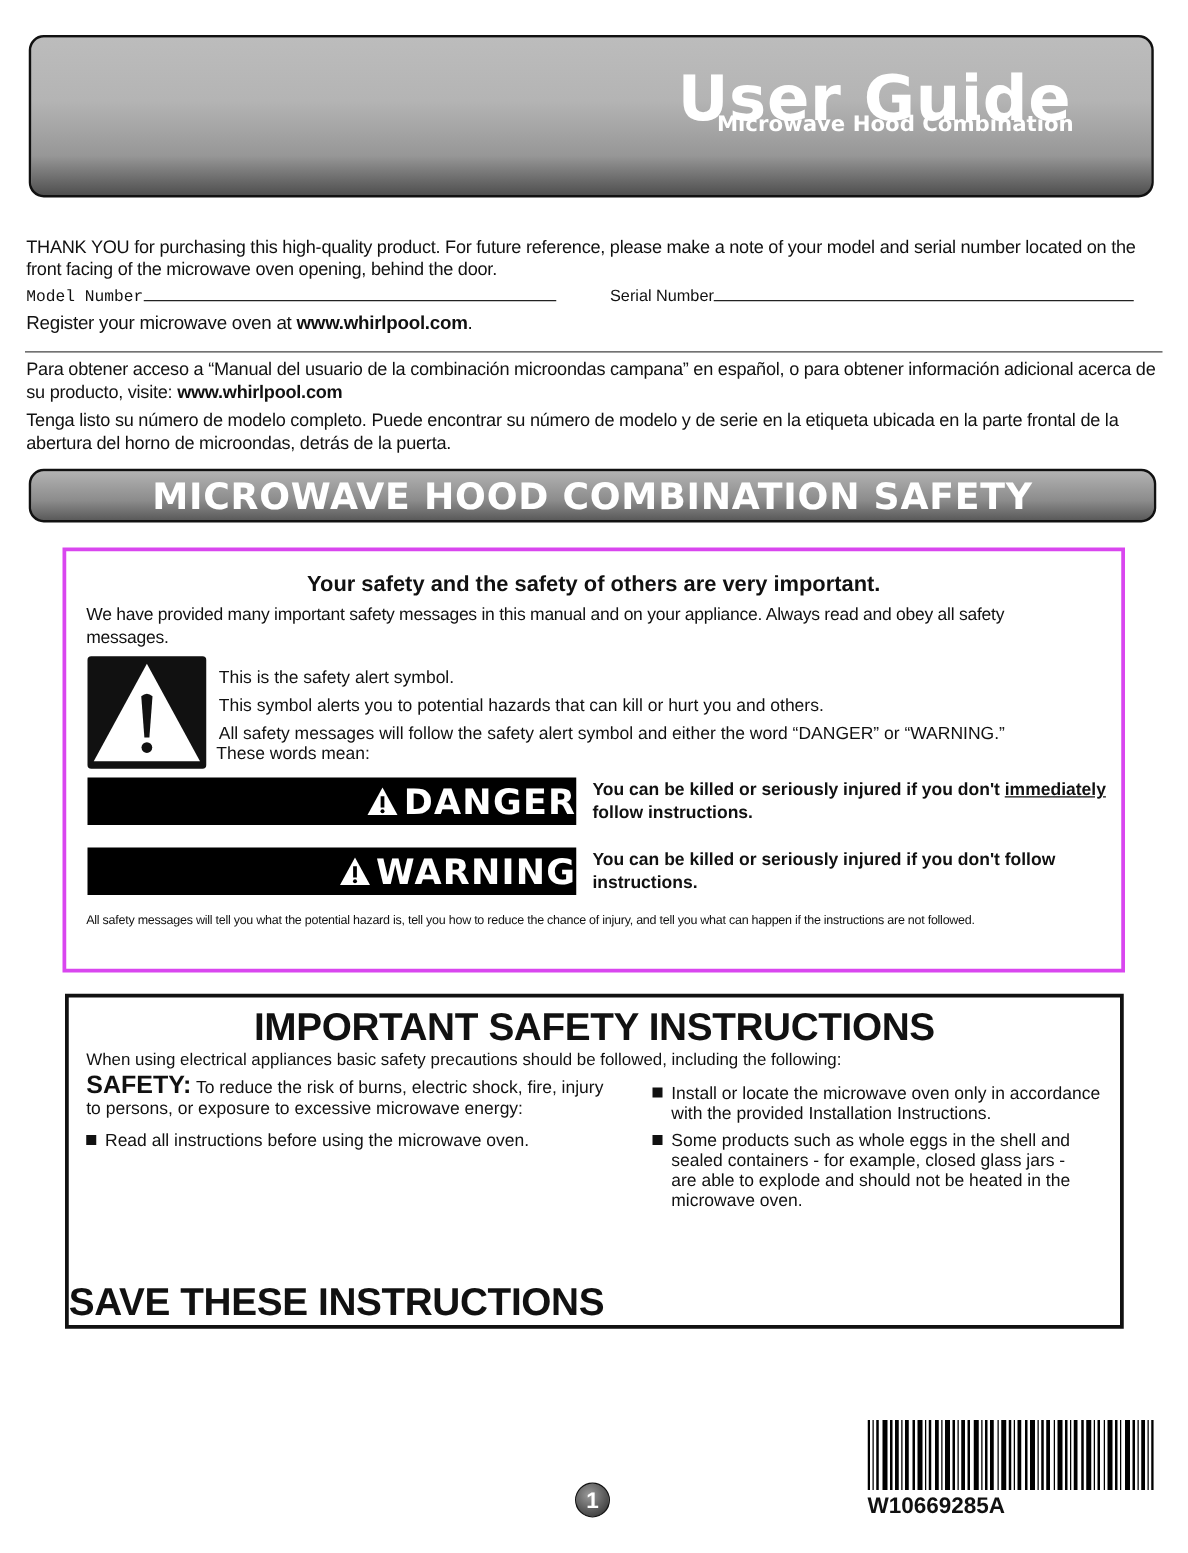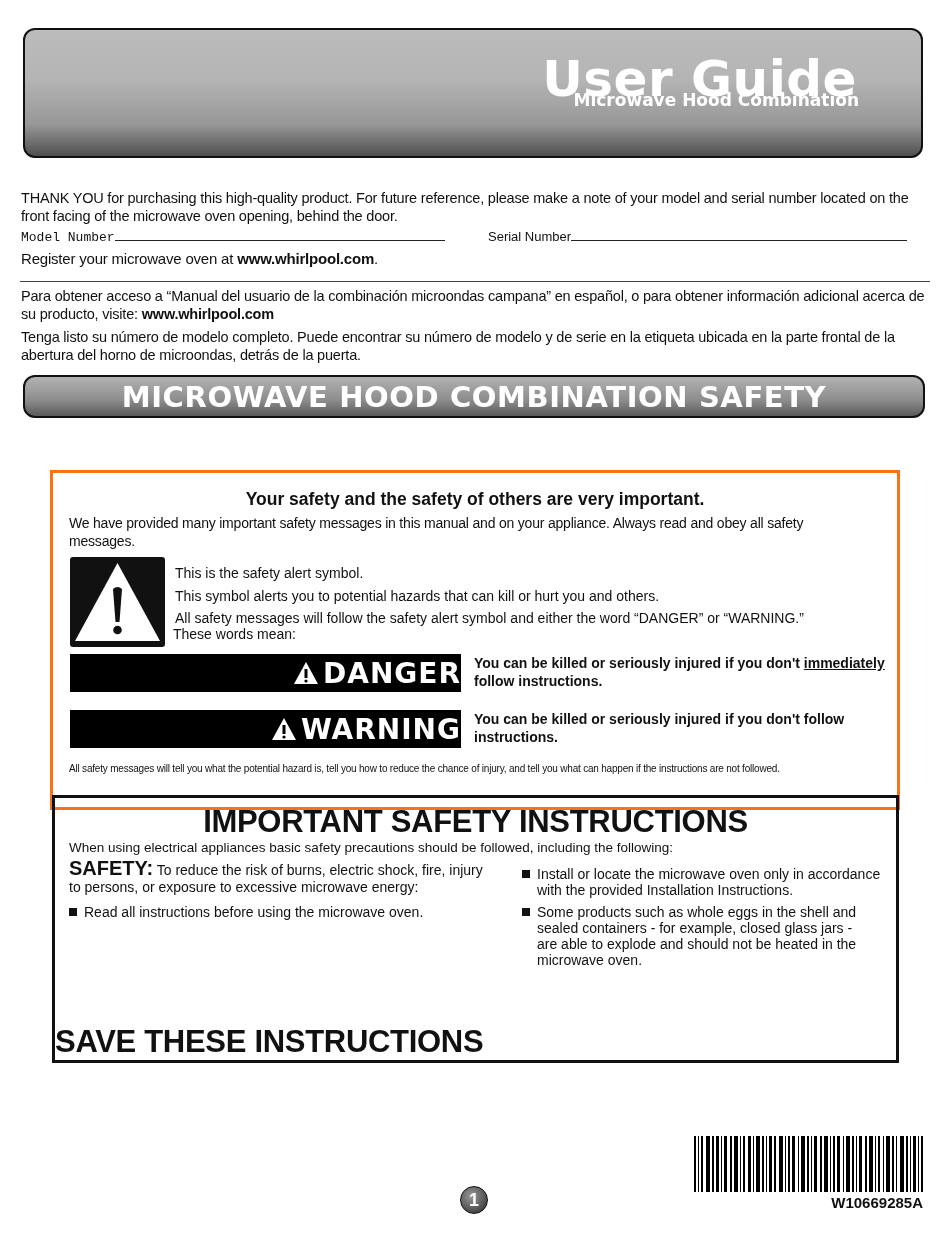--- a/index.html
+++ b/index.html
@@ -25,39 +25,39 @@
   
   .sec-banner {
     left:23px; top:375px; width:902px; height:43px;
     border:2.5px solid #111; border-radius:12px; box-sizing:border-box;
     background:linear-gradient(to bottom, #b2b2b2 0%, #8c8c8c 60%, #5a5a5a 100%);
     display:flex; align-items:center; justify-content:center;
   }
   .sec-banner span { color:#fff; font-weight:bold; font-size:29px; letter-spacing:0.6px; font-family:"DejaVu Sans", sans-serif; }
 
   
-  .box1 { left:50px; top:438px; width:850px; height:340px; border:3px solid #f97316; box-sizing:border-box;margin-top:32px; }
+  .box1 { left:50px; top:438px; width:850px; height:340px; border:3px solid #d946ef; box-sizing:border-box; }
   .box1-title { left:0; top:16px; width:100%; text-align:center; font-size:17.5px; font-weight:bold; }
   .alert-sym { left:17px; top:84px; width:95px; height:90px; background:#111; border-radius:3px; }
   .sign { left:17px; width:391px; height:38px; background:#000; color:#fff; display:flex; align-items:center; justify-content:flex-end; font-weight:bold; font-size:28px; letter-spacing:1px; font-family:"DejaVu Sans", sans-serif; }
   .sign svg { margin-right:4px; }
   .sign-text { left:421px; width:420px; font-size:14px; line-height:18px; font-weight:bold; }
   .u { text-decoration:underline; }
 
   
   .box2 { left:52px; top:795px; width:847px; height:268px; border:3px solid #111; box-sizing:border-box; }
   .box2-title { left:0; top:6px; width:100%; text-align:center; font-size:31px; font-weight:bold; letter-spacing:-0.3px; }
   .box2-save { left:0; top:226px; width:100%; font-size:31px; font-weight:bold; letter-spacing:-0.3px; }
   .bullet { font-size:14px; line-height:16px; }
   .bullet .sq { position:absolute; left:0; top:4px; width:8px; height:8px; background:#111; }
   .bullet .bt { display:block; padding-left:15px; }
 
   .page-num { left:460px; top:1186px; width:28px; height:28px; border-radius:50%; background:radial-gradient(circle at 40% 35%, #9a9a9a, #4a4a4a 70%, #222); border:1.5px solid #111; box-sizing:border-box; color:#fff; font-weight:bold; font-size:18px; display:flex; align-items:center; justify-content:center; }
   .barcode { left:694px; top:1136px; width:229px; height:56px; }
-  .barcode-label { left:694px; top:1194px; width:229px; text-align:right; font-size:15px; font-weight:bold; }
+  .barcode-label { left:694px; top:1194px; width:229px; text-align:left; font-size:18px; font-weight:bold; }
 </style>
 </head>
 <body>
 
 <div class="abs banner">
   <div class="abs banner-title">User Guide</div>
   <div class="abs banner-sub">Microwave Hood Combination</div>
 </div>
 
 <div class="abs txt" style="left:21px; top:189px; width:910px;">THANK YOU for purchasing this high-quality product. For future reference, please make a note of your model and serial number located on the front facing of the microwave oven opening, behind the door.</div>

